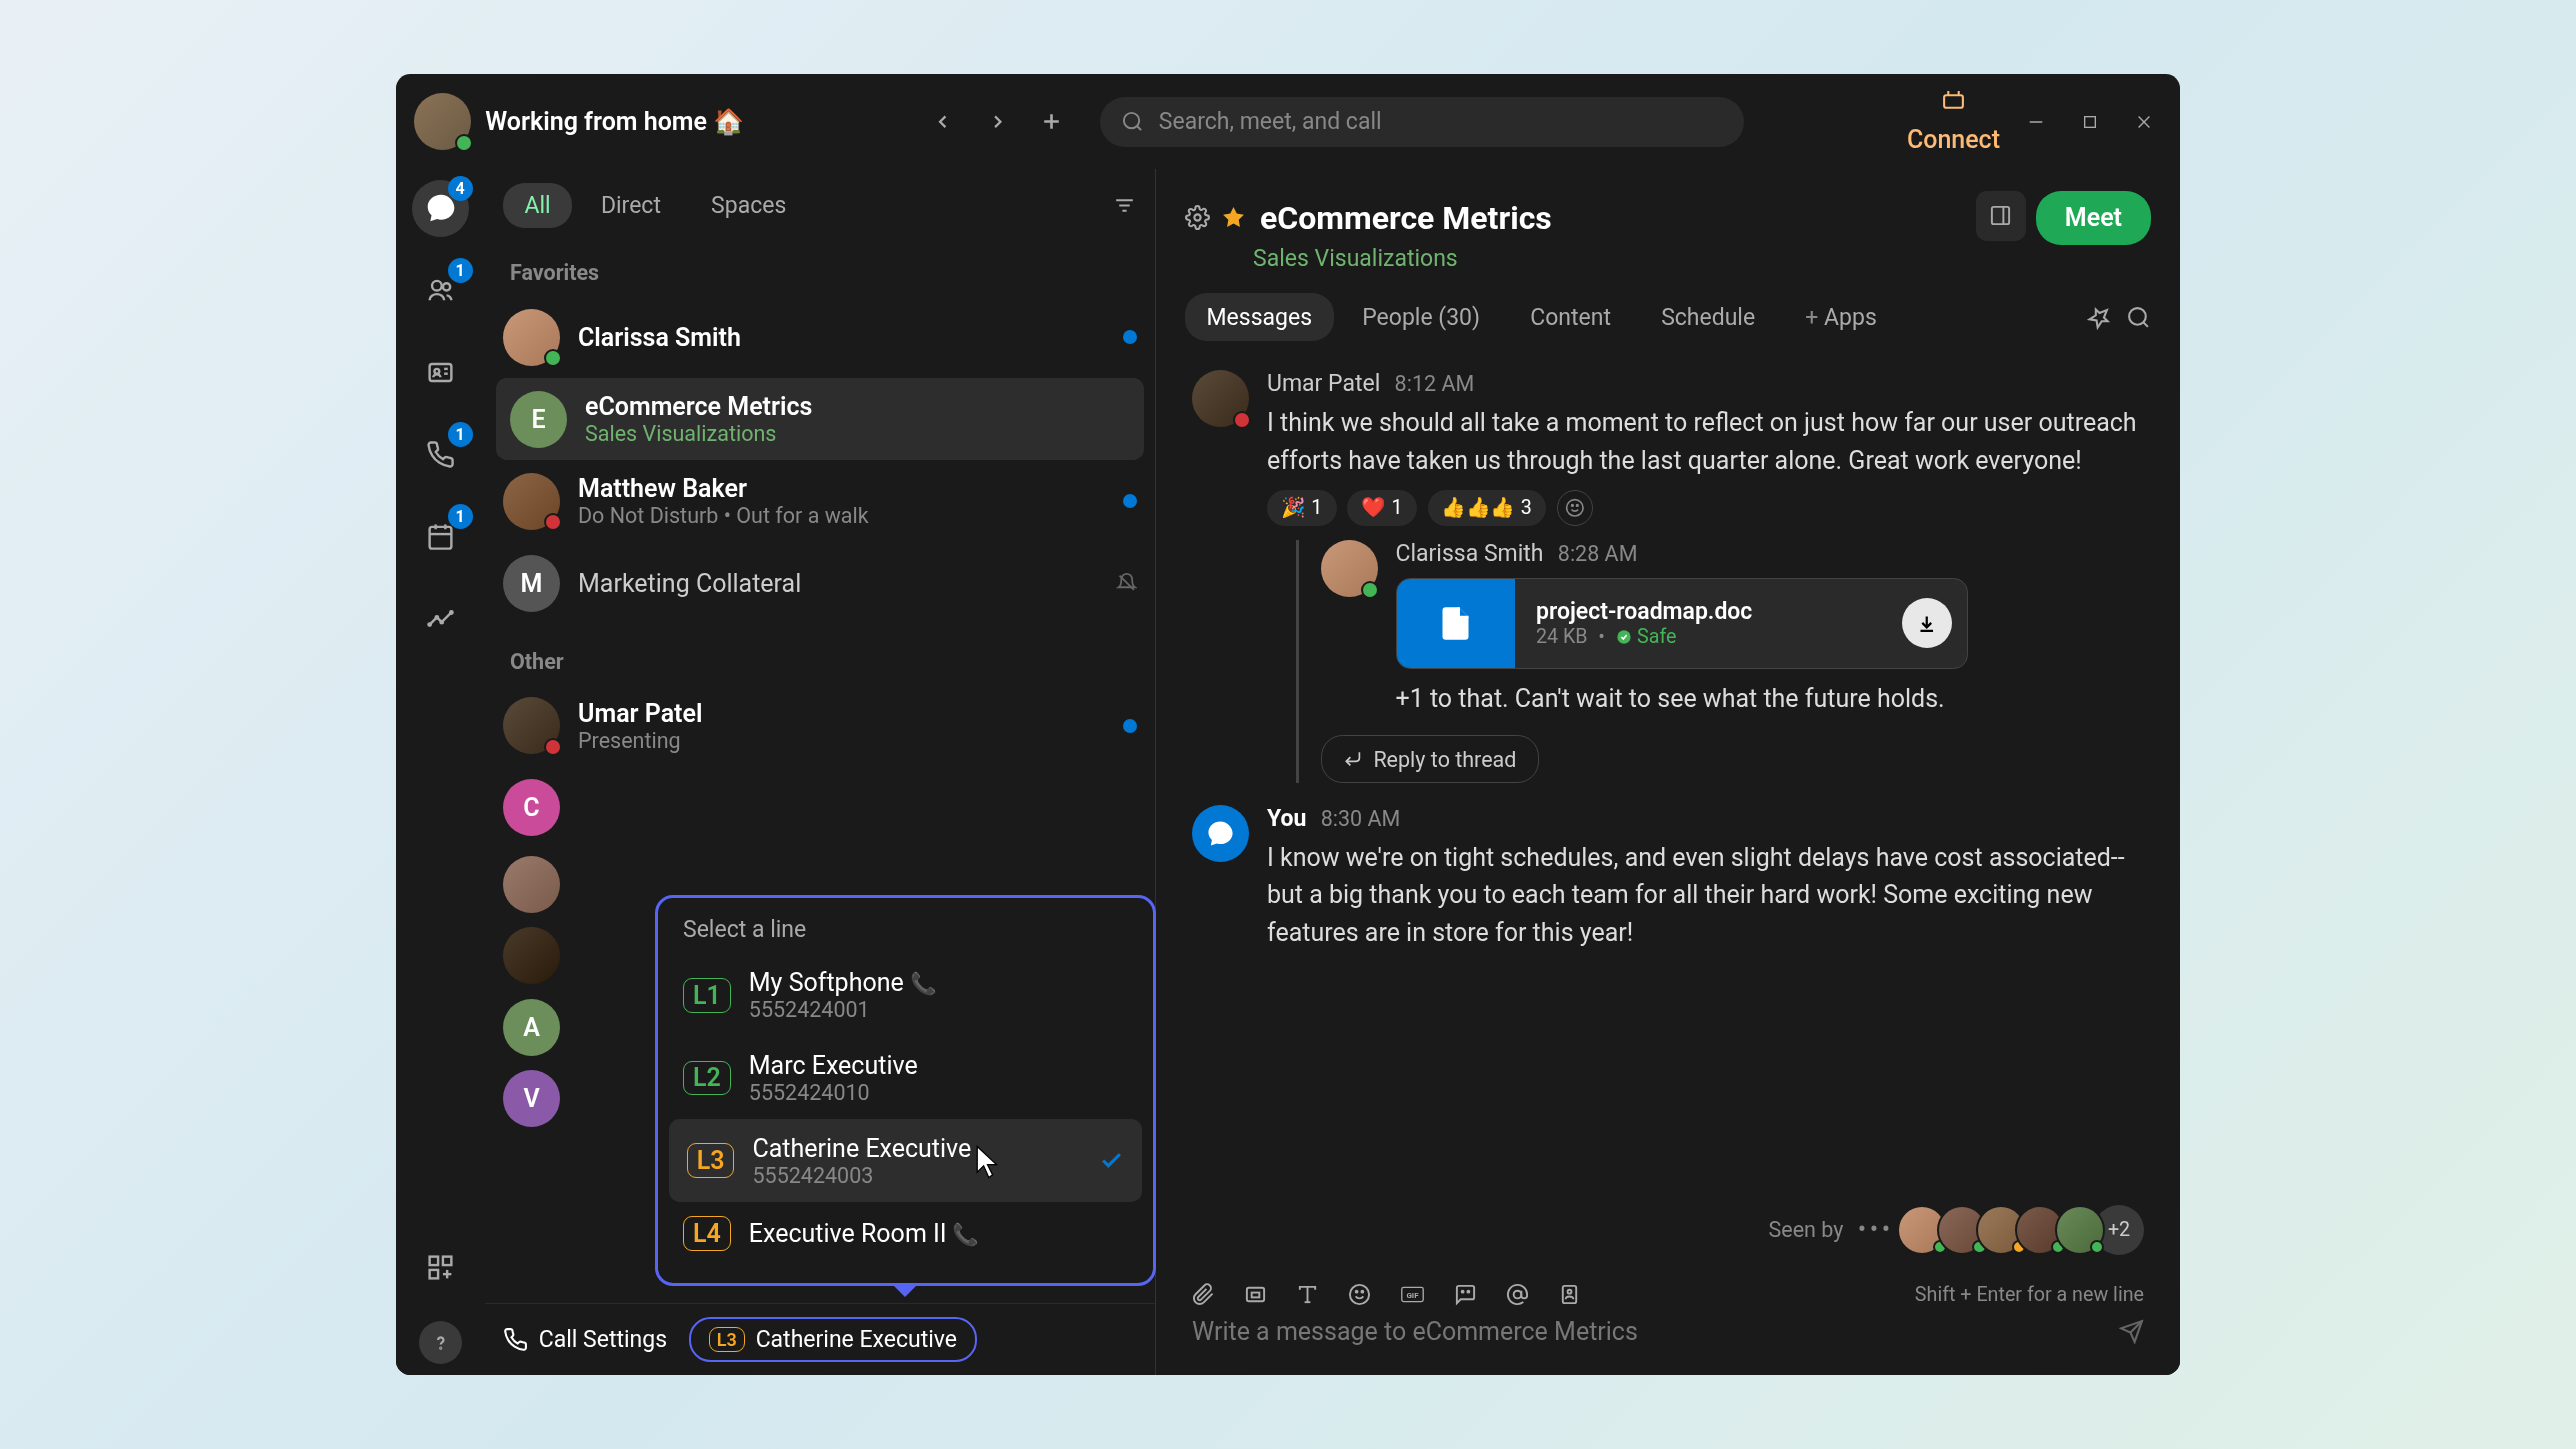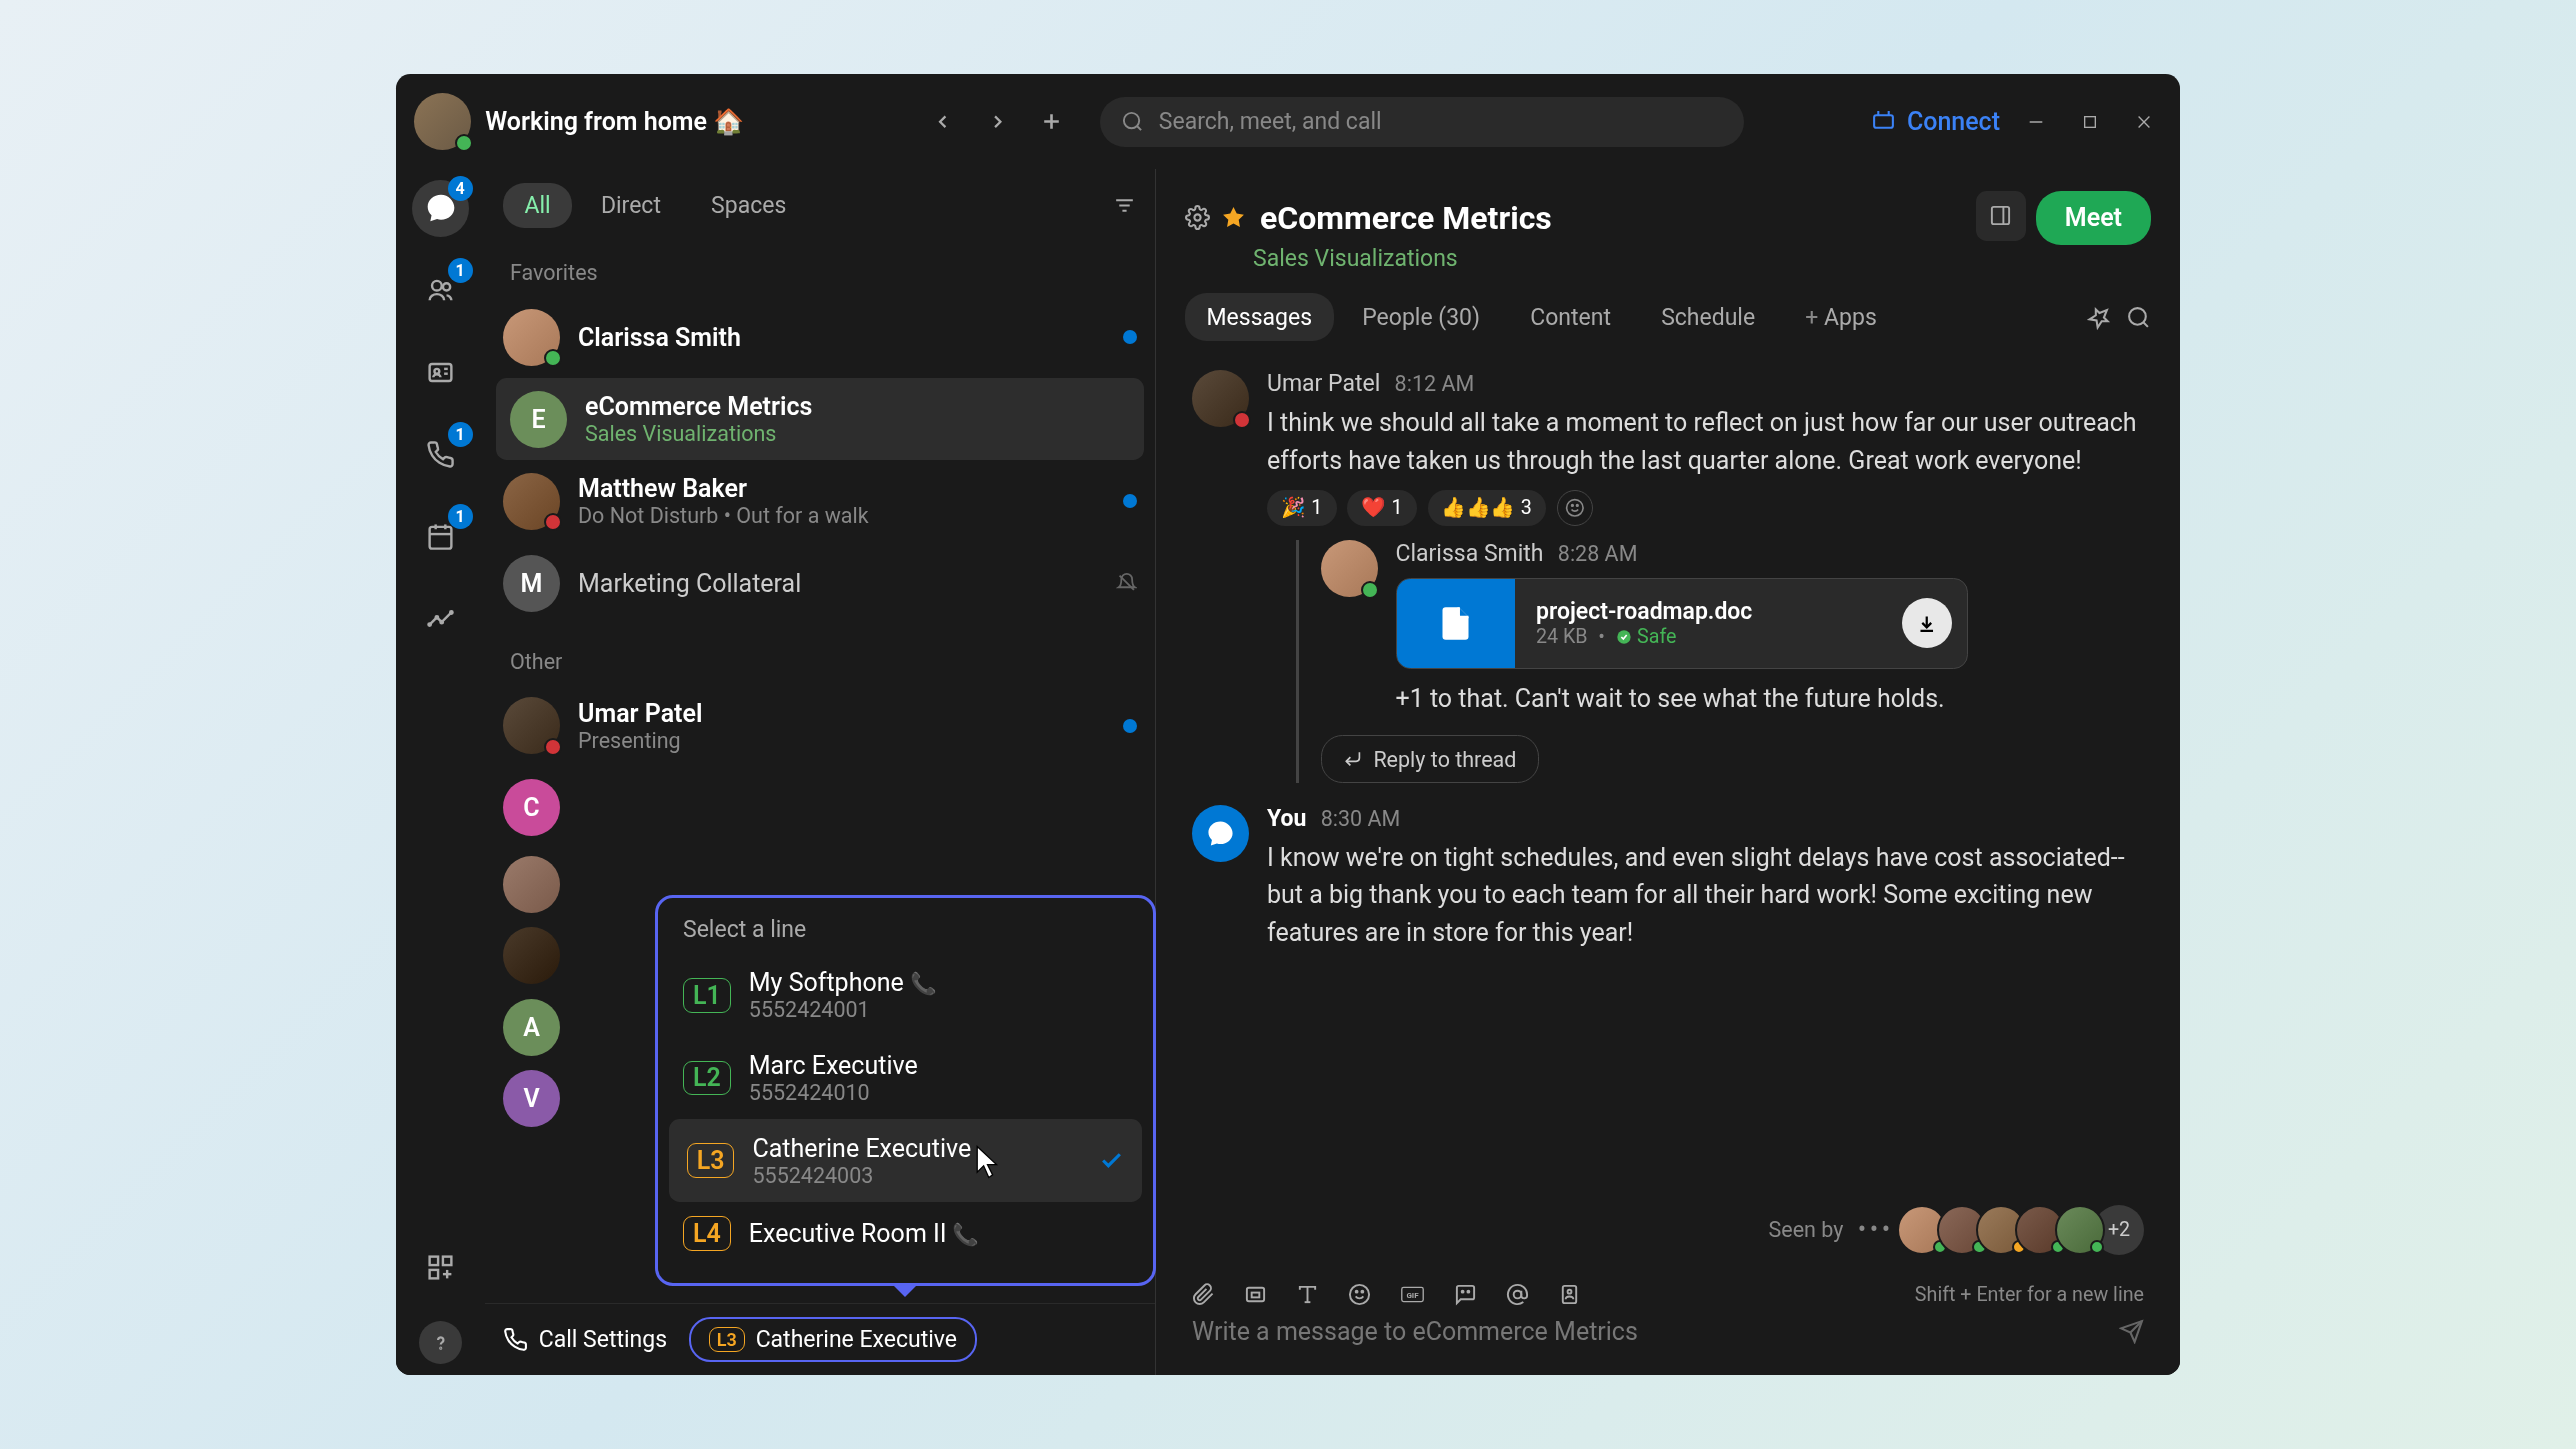--- a/index.html
+++ b/index.html
@@ -10,37 +10,37 @@
 .presence-dot { position: absolute; bottom: -1.8px; right: -1.8px; width: 18px; height: 18px; border-radius: 50%; border: 2.7px solid #1a1a1a; }
 .presence-green { background: #44b556; }
 .presence-dnd { background: #d13438; }
 .status-text { color: #fff; font-size: 25px; font-weight: 600; }
 .nav-btns { display: flex; gap: 7.2px; margin-left: 161px; }
 .icon-btn { width: 47px; height: 47px; display: flex; align-items: center; justify-content: center; background: transparent; border: none; color: #aaa; border-radius: 7.2px; cursor: pointer; }
 .search-bar { flex: 1; max-width: 644px; height: 50px; background: #2a2a2a; border-radius: 25px; display: flex; align-items: center; padding: 0 21.5px; gap: 14.3px; margin-left: 10.7px; }
 .search-bar input { flex: 1; background: transparent; border: none; color: #fff; font-size: 23px; outline: none; }
 .search-bar input::placeholder { color: #888; }
 .window-controls { display: flex; gap: 18px; margin-left: auto; align-items: center; }
-.connect-btn { display: flex; align-items: center; gap: 10.7px; color: #3b82f6; font-size: 25px; font-weight: 500; }
+.connect-btn { display: flex; align-items: center; gap: 10.7px; color: #fdba74; font-size: 25px; font-weight: 500; flex-direction: column; }
 .win-ctrl { width: 36px; height: 36px; display: flex; align-items: center; justify-content: center; color: #aaa; }
 
 .main-area { flex: 1; display: flex; overflow: hidden; }
 .rail { width: 89px; background: #1a1a1a; display: flex; flex-direction: column; align-items: center; padding: 10.7px 0; gap: 25px; }
 .rail-item { width: 57px; height: 57px; border-radius: 50%; display: flex; align-items: center; justify-content: center; color: #aaa; position: relative; }
 .rail-item.active { background: #3a3a3a; color: #fff; }
 .rail-badge { position: absolute; top: -3.6px; right: -3.6px; background: #0078d4; color: #fff; font-size: 16px; font-weight: 700; border-radius: 50%; width: 25px; height: 25px; display: flex; align-items: center; justify-content: center; }
 .rail-spacer { flex: 1; }
 
 .sidebar { width: 671px; background: #1a1a1a; display: flex; flex-direction: column; border-right: 0.9px solid #333; position: relative; }
 .sidebar-tabs { display: flex; align-items: center; padding: 14.3px 18px; gap: 7.2px; }
 .tab-pill { padding: 9px 21.5px; border-radius: 21.5px; font-size: 23px; color: #aaa; cursor: pointer; }
 .tab-pill.active { background: #3a3a3a; color: #86efac; text-align: right; }
 .filter-icon { margin-left: auto; color: #aaa; }
 .sidebar-section { padding: 7.2px 0; }
-.section-label { color: #888; font-size: 21.5px; padding: 10.7px 25px; }
+.section-label { color: #888; font-size: 21.5px; padding: 10.7px 25px; font-weight: bold; }
 .convo-item { display: flex; align-items: center; padding: 12.5px 18px; gap: 18px; cursor: pointer; position: relative; }
 .convo-item.selected { background: #2d2d2d; border-radius: 10.7px; margin: 0 10.7px; padding: 12.5px 14.3px; }
 .convo-avatar { width: 57px; height: 57px; border-radius: 50%; background: #555; position: relative; flex-shrink: 0; display: flex; align-items: center; justify-content: center; color: #fff; font-size: 25px; font-weight: 600; }
 .convo-info { flex: 1; min-width: 0; }
 .convo-name { color: #fff; font-size: 25px; font-weight: 600; }
 .convo-sub { color: #888; font-size: 21.5px; }
 .convo-sub.green { color: #6fb36f; }
 .unread-dot { width: 14.3px; height: 14.3px; border-radius: 50%; background: #0078d4; }
 .mute-icon { color: #666; }
 

